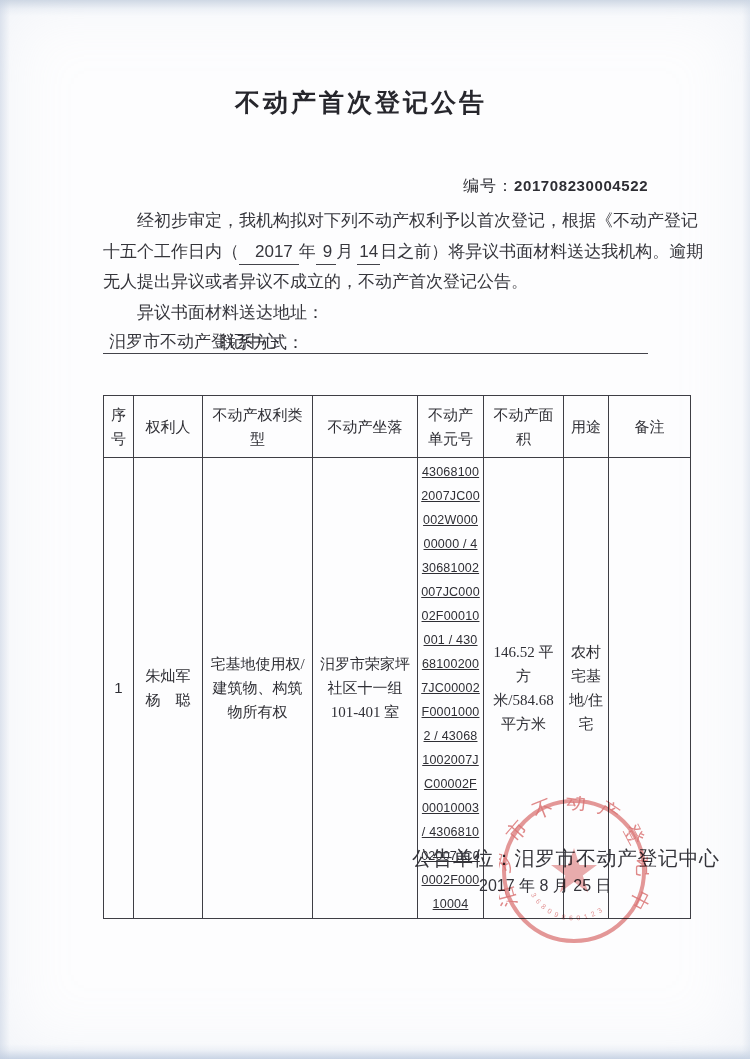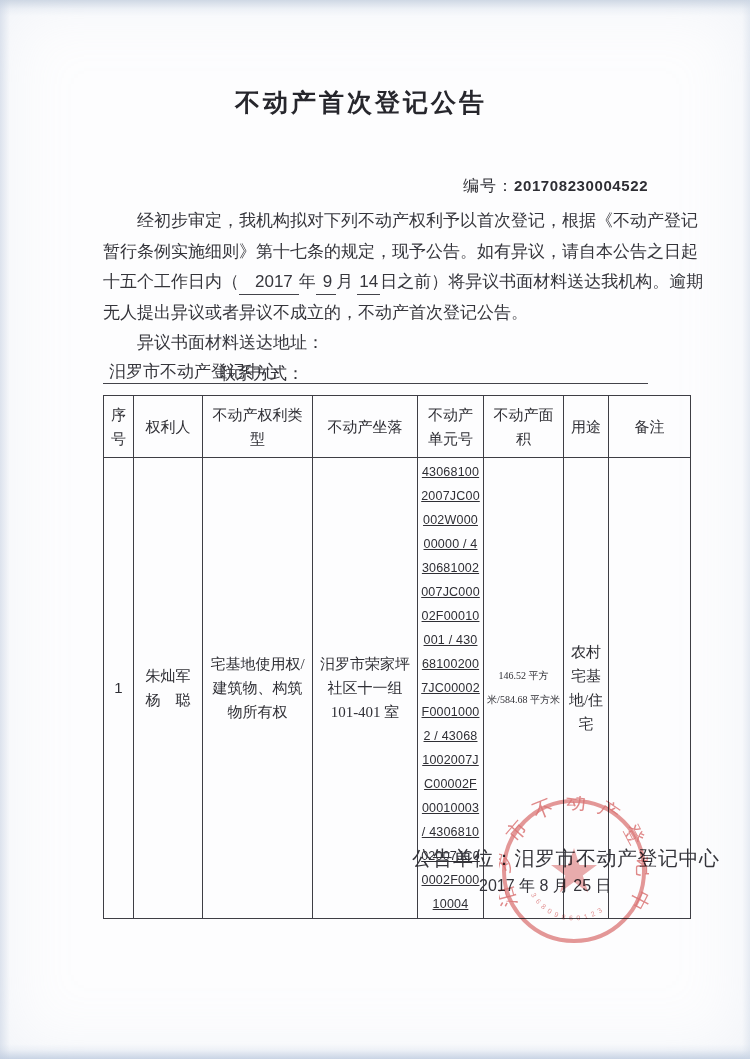--- a/index.html
+++ b/index.html
@@ -52,21 +52,21 @@
   }
   table.reg th{height:57px;}
   table.reg td{height:358px;}
   td.cell-holder{line-height:26px;}
   td.cell-type,td.cell-loc{line-height:27px;padding:2px 8px;}
   td.cell-unit{
     font-family:"Liberation Sans","DejaVu Sans",sans-serif;
     font-size:12.5px;line-height:17px;letter-spacing:0.2px;
     word-break:break-all;padding:2px 3px;text-decoration:underline;
   }
-  td.cell-area{line-height:24px;font-size:10px;}
+  td.cell-area{line-height:24px;font-size:15px;}
   td.cell-usage{line-height:25px;padding:2px 6px;}
 
   .footer-issuer{position:absolute;left:412px;top:845px;font-size:20px;letter-spacing:0.5px;color:#35353b;}
   .footer-date{position:absolute;left:479px;top:876px;font-size:16px;color:#35353b;}
 
   .seal{
     position:absolute;left:499px;top:796px;width:150px;height:150px;
     mix-blend-mode:multiply;opacity:0.92;pointer-events:none;
   }
 </style>
@@ -78,21 +78,20 @@
   <div class="edge bottom"></div>
   <div class="edge left"></div>
   <div class="edge right"></div>
 
   <div class="title">不动产首次登记公告</div>
 
   <div class="docno"><span>编号：</span><span class="num">201708230004522</span></div>
 
   <div class="para">
     <div class="pline indent">经初步审定，我机构拟对下列不动产权利予以首次登记，根据《不动产登记</div>
-    <div class="pline">暂行条例实施细则》第十七条的规定，现予公告。如有异议，请自本公告之日起</div>
     <div class="pline"><span>十五个工作日内（</span><u class="dt num" style="padding:0 6px 0 16px;">2017</u><span>年</span><u class="dt num" style="padding:0 4px 0 7px;">9</u><span>月</span><u class="dt num" style="padding:0 2px;margin-left:4px;">14</u><span>日之前）将异议书面材料送达我机构。逾期</span></div>
     <div class="pline">无人提出异议或者异议不成立的，不动产首次登记公告。</div>
     <div class="flexrow">
         <span class="indent">异议书面材料送达地址：</span>
         <span class="ul-fill">汨罗市不动产登记中心</span>
       </div>
     <div class="flexrow">
         <span class="ml-contact">联系方式：</span>
       </div>
   </div>

